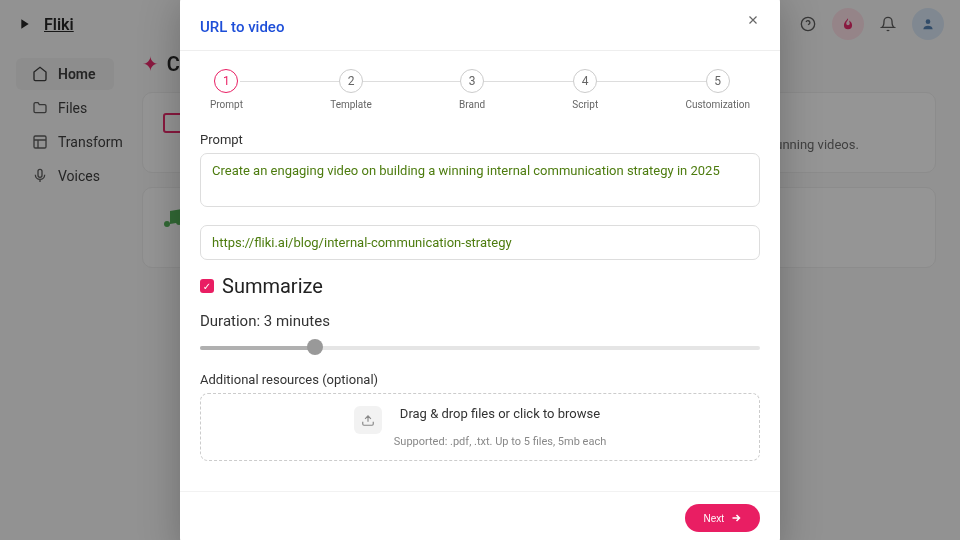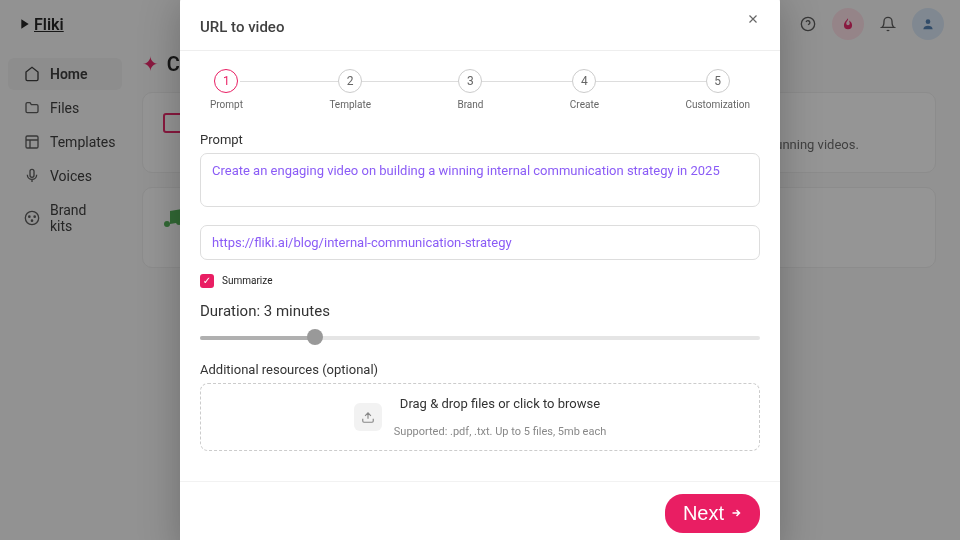--- a/index.html
+++ b/index.html
@@ -5,31 +5,31 @@
 * { margin: 0; padding: 0; box-sizing: border-box; }
 body {
   font-family: -apple-system, BlinkMacSystemFont, "Segoe UI", Roboto, sans-serif;
   width: 960px; height: 540px; overflow: hidden;
   background: #fafafa; position: relative;
 }
 .topbar {
   height: 48px; display: flex; align-items: center; justify-content: space-between;
   padding: 0 16px; background: #fafafa;
 }
-.brand { display: flex; align-items: center; gap: 2px; font-weight: 600; font-size: 16px; color: #1a1a1a; text-decoration: underline; }
+.brand { display: flex; align-items: center; gap: 12px; font-weight: 600; font-size: 16px; color: #1a1a1a; text-decoration: underline; }
 .brand-logo { width: 16px; height: 16px; }
 .topbar-right { display: flex; align-items: center; gap: 8px; }
 .icon-btn {
   width: 32px; height: 32px; border-radius: 50%; display: flex; align-items: center;
   justify-content: center; cursor: pointer; background: transparent;
 }
 .icon-btn.flame { background: #ffe0e8; }
 .icon-btn.avatar { background: #d9e8f7; }
 .main { display: flex; height: calc(540px - 48px); }
-.sidebar { width: 130px; padding: 8px 0; }
+.sidebar { width: 130px; padding: 8px 8px; }
 .sidebar-item {
   display: flex; align-items: center; gap: 10px; padding: 8px 16px;
   font-size: 14px; color: #333; cursor: pointer; border-radius: 6px; margin: 2px 8px;
 }
 .sidebar-item.active { background: #f0f0f0; font-weight: 600; }
 .sidebar-icon { width: 16px; height: 16px; flex-shrink: 0; }
 .content { flex: 1; padding: 4px 24px 24px 12px; }
 .content-header { display: flex; align-items: center; gap: 8px; margin-bottom: 16px; }
 .sparkle { color: #e91e63; font-size: 20px; }
 .content h2 { font-size: 20px; font-weight: 600; color: #1a1a1a; }
@@ -48,21 +48,21 @@
   display: flex; align-items: center; justify-content: center;
 }
 .modal {
   width: 600px; background: #fff; border-radius: 10px; overflow: hidden;
   box-shadow: 0 10px 40px rgba(0,0,0,0.25);
 }
 .modal-header {
   display: flex; align-items: center; justify-content: space-between;
   padding: 14px 20px; border-bottom: 1px solid #eee;
 }
-.modal-title { font-size: 15px; font-weight: 500; color: #404040; margin-top: 12px; }
+.modal-title { font-size: 15px; font-weight: 500; color: #1d4ed8; margin-top: 12px; }
 .close-btn { cursor: pointer; color: #666; font-size: 16px; }
 .stepper {
   display: flex; align-items: flex-start; justify-content: space-between;
   padding: 18px 30px 14px; position: relative;
 }
 .step { display: flex; flex-direction: column; align-items: center; gap: 6px; z-index: 2; }
 .step-circle {
   width: 24px; height: 24px; border-radius: 50%; border: 1px solid #ccc;
   display: flex; align-items: center; justify-content: center; font-size: 12px;
   color: #666; background: #fff;
@@ -71,55 +71,55 @@
 .step-label { font-size: 10px; color: #666; }
 .step-line {
   position: absolute; top: 30px; left: 60px; right: 60px;
   height: 1px; background: #ddd; z-index: 1;
 }
 .modal-body { padding: 8px 20px 16px; }
 .field { margin-bottom: 14px; }
 .field-label { font-size: 13px; color: #333; margin-bottom: 6px; display: block; }
 .textarea, .text-input {
   width: 100%; border: 1px solid #ddd; border-radius: 7px; padding: 9px 11px;
-  font-size: 13px; font-family: inherit; color: #8b5cf6; background: #fff;
+  font-size: 13px; font-family: inherit; color: #4d7c0f; background: #fff;
 }
 .textarea { height: 54px; resize: none; }
 .checkbox-row { display: flex; align-items: center; gap: 8px; margin-bottom: 14px; }
 .checkbox {
   width: 14px; height: 14px; background: #e91e63; border-radius: 3px;
   display: flex; align-items: center; justify-content: center; color: #fff; font-size: 10px;
 }
-.checkbox-label { font-size: 10px; color: #222; }
+.checkbox-label { font-size: 20px; color: #222; }
 .duration-label { font-size: 15px; color: #333; margin-bottom: 10px; }
 .slider-wrap { position: relative; height: 16px; margin-bottom: 16px; }
 .slider-track { position: absolute; top: 6px; left: 0; right: 0; height: 4px; background: #e5e5e5; border-radius: 2px; }
 .slider-fill { position: absolute; top: 6px; left: 0; width: 20.5%; height: 4px; background: #b0b0b0; border-radius: 2px; }
 .slider-thumb {
   position: absolute; top: -1px; left: 20.5%; transform: translateX(-50%);
   width: 16px; height: 16px; border-radius: 50%; background: #999;
 }
 .dropzone {
   border: 1px dashed #ccc; border-radius: 8px; padding: 12px;
-  display: flex; align-items: center; justify-content: center; gap: 12px;
+  display: flex; align-items: flex-start; justify-content: center; gap: 12px;
 }
 .upload-icon-box {
   width: 28px; height: 28px; background: #f2f2f2; border-radius: 6px;
   display: flex; align-items: center; justify-content: center; color: #888;
 }
 .dropzone-text { text-align: center; }
 .dropzone-text .line1 { font-size: 13px; color: #333; }
 .dropzone-text .line2 { font-size: 11px; color: #888; margin-top: 14px; }
 .modal-footer {
   padding: 12px 20px 16px; display: flex; justify-content: flex-end;
   border-top: 1px solid #f2f2f2;
 }
 .next-btn {
   background: #e91e63; color: #fff; border: none; border-radius: 18px;
-  padding: 8px 18px; font-size: 20px; font-weight: 500; cursor: pointer;
+  padding: 8px 18px; font-size: 10px; font-weight: 500; cursor: pointer;
   display: flex; align-items: center; gap: 6px;
 }
 </style>
 </head>
 <body>
 
 <div class="topbar">
   <div class="brand">
     <svg class="brand-logo" viewBox="0 0 24 24" fill="#1a1a1a">
         <path d="M8 5v14l11-7z"></path>
@@ -170,37 +170,28 @@
       <svg class="sidebar-icon" viewBox="0 0 24 24" fill="none" stroke="#555" stroke-width="2">
           <path d="M3 6a2 2 0 012-2h4l2 3h8a2 2 0 012 2v8a2 2 0 01-2 2H5a2 2 0 01-2-2z"></path>
         </svg>
       <span>Files</span>
     </div>
     <div class="sidebar-item">
       <svg class="sidebar-icon" viewBox="0 0 24 24" fill="none" stroke="#555" stroke-width="2">
           <rect x="3" y="3" width="18" height="18" rx="2"></rect>
           <path d="M3 9h18M9 21V9"></path>
         </svg>
-      <span>Templates</span>
+      <span>Transform</span>
     </div>
     <div class="sidebar-item">
       <svg class="sidebar-icon" viewBox="0 0 24 24" fill="none" stroke="#555" stroke-width="2">
           <rect x="9" y="2" width="6" height="12" rx="3"></rect>
           <path d="M5 10a7 7 0 0014 0M12 17v4"></path>
         </svg>
       <span>Voices</span>
-    </div>
-    <div class="sidebar-item">
-      <svg class="sidebar-icon" viewBox="0 0 24 24" fill="none" stroke="#555" stroke-width="2">
-          <circle cx="12" cy="12" r="10"></circle>
-          <circle cx="8" cy="10" r="1" fill="#555"></circle>
-          <circle cx="16" cy="10" r="1" fill="#555"></circle>
-          <circle cx="12" cy="16" r="1" fill="#555"></circle>
-        </svg>
-      <span>Brand kits</span>
     </div>
   </div>
 
   <div class="content">
     <div class="content-header">
       <span class="sparkle">✦</span>
       <h2>Choose</h2>
     </div>
     <div class="card-row">
       <div class="card">
@@ -254,21 +245,21 @@
       <div class="step">
         <div class="step-circle">2</div>
         <div class="step-label">Template</div>
       </div>
       <div class="step">
         <div class="step-circle">3</div>
         <div class="step-label">Brand</div>
       </div>
       <div class="step">
         <div class="step-circle">4</div>
-        <div class="step-label">Create</div>
+        <div class="step-label">Script</div>
       </div>
       <div class="step">
         <div class="step-circle">5</div>
         <div class="step-label">Customization</div>
       </div>
     </div>
 
     <div class="modal-body">
       <div class="field">
         <label class="field-label">Prompt</label>

